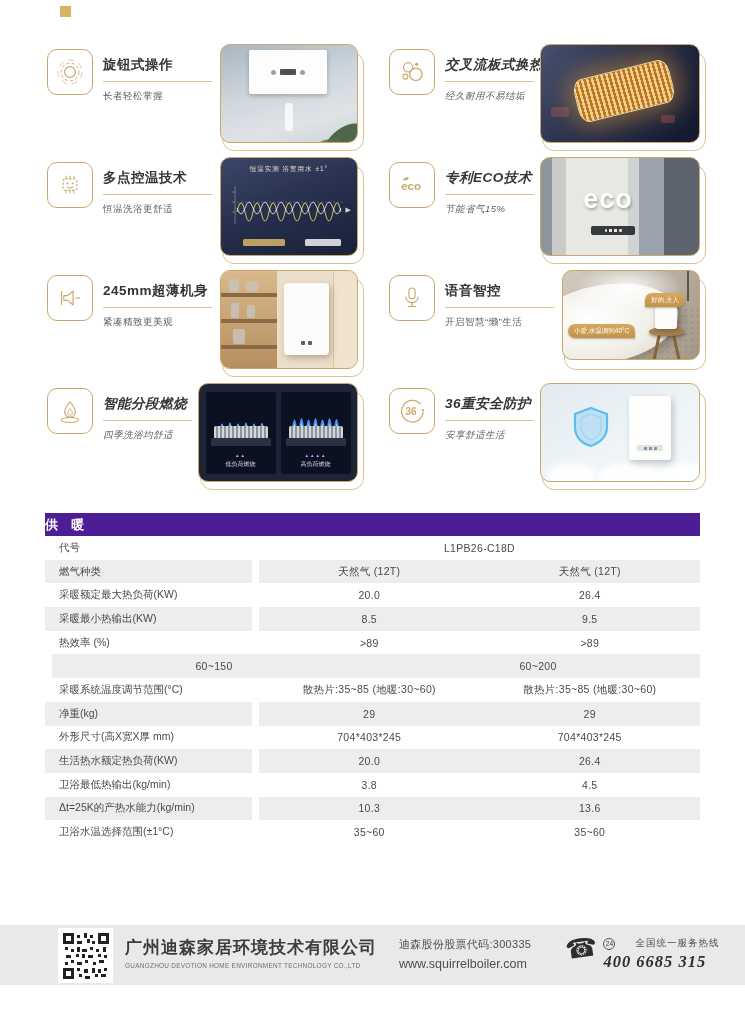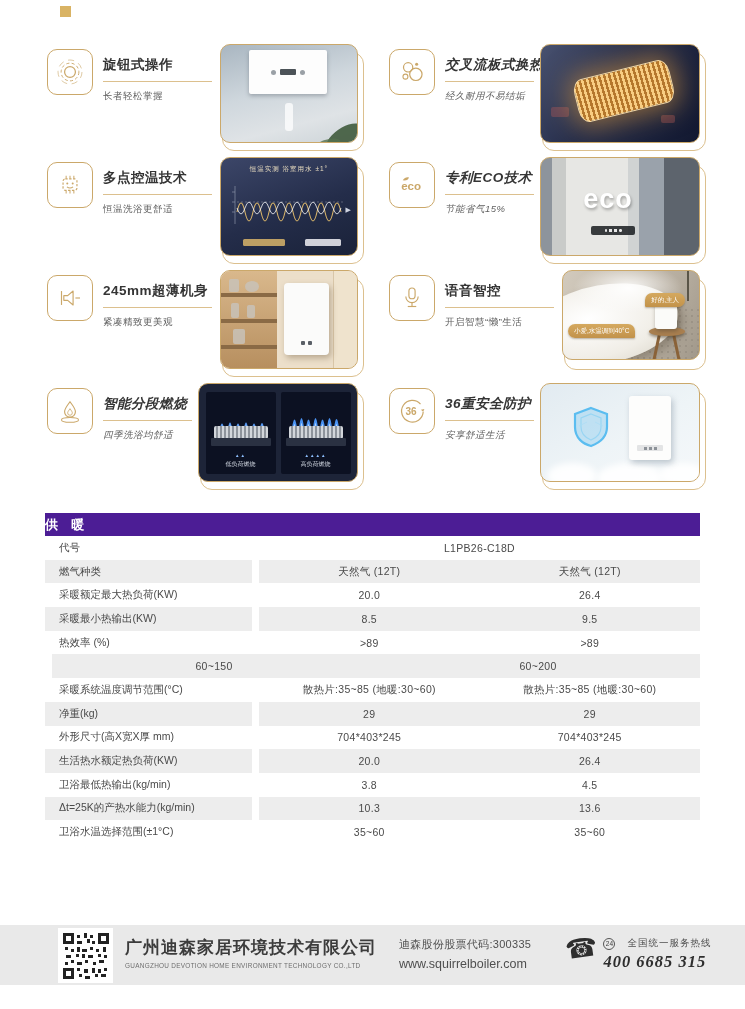--- a/index.html
+++ b/index.html
@@ -128,21 +128,21 @@
            display:flex;align-items:center;justify-content:center;}
   .co{position:absolute;left:125px;top:11px;}
   .co-cn{font-size:17px;font-weight:bold;color:#3c3c3c;letter-spacing:1px;}
   .co-en{margin-top:3px;font-size:6.4px;color:#6d6d6d;letter-spacing:.3px;}
   .stock{position:absolute;left:399px;top:12px;}
   .stock-line{font-size:11px;color:#4f4f4f;letter-spacing:.3px;}
   .stock-site{margin-top:5px;font-size:12.5px;color:#4f4f4f;}
   .hotline{position:absolute;left:565px;top:10px;display:flex;align-items:flex-start;gap:6px;}
   .phone-glyph{font-size:26px;color:#2e2e2e;line-height:1;transform:rotate(-8deg);}
   .hot-col{padding-top:2px;}
-  .hot-top{display:flex;align-items:center;gap:12px;}
+  .hot-top{display:flex;align-items:center;gap:20px;}
   .badge24{font-size:6.5px;color:#3c3c3c;border:1px solid #555;border-radius:50%;
            width:10px;height:10px;display:flex;align-items:center;justify-content:center;}
   .hot-label{font-size:9.5px;color:#4f4f4f;letter-spacing:1px;}
   .hot-num{margin-top:2px;font-size:16.5px;font-weight:bold;font-style:italic;color:#2e2e2e;
            font-family:"Liberation Serif","DejaVu Serif",serif;letter-spacing:1px;}
 </style>
 </head>
 <body>
 
 <div class="page">

